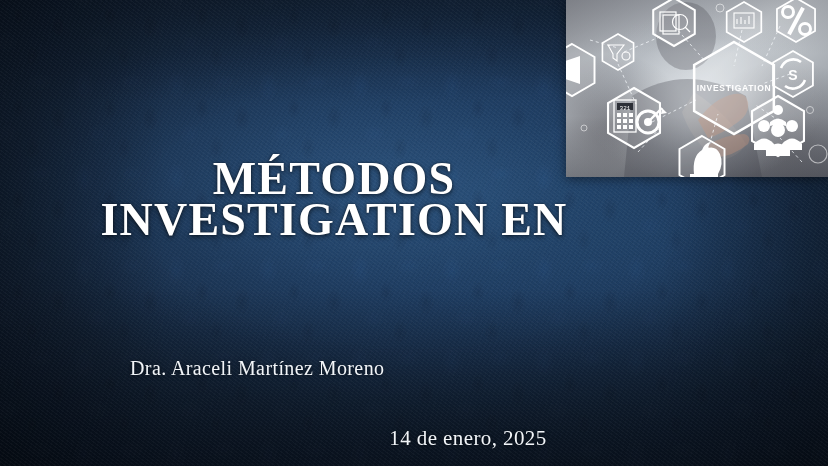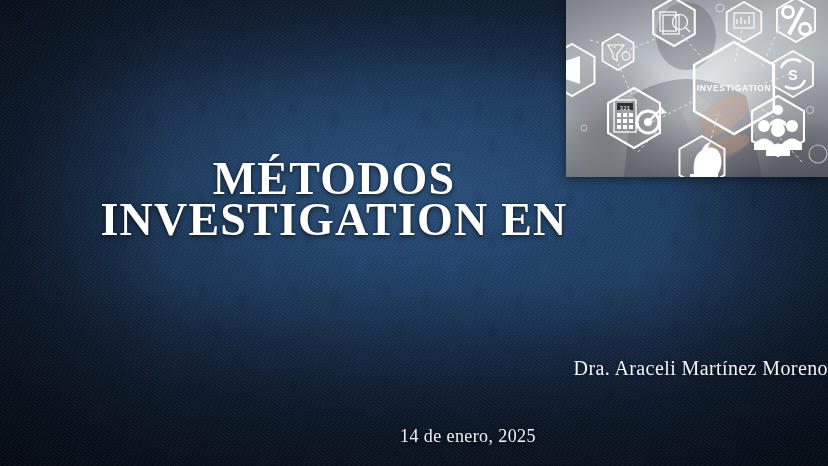--- a/index.html
+++ b/index.html
@@ -99,41 +99,41 @@
     letter-spacing: 1.2px;
     text-shadow: 0 2px 5px rgba(0,0,0,0.55), 0 0 2px rgba(0,0,0,0.5);
     white-space: nowrap;
   }
 
   .author {
     position: absolute;
     left: 0;
     top: 357px;
     width: 828px;
-    text-align: right;
+    text-align: left;
     padding-left: 130px;
     box-sizing: border-box;
     color: #f2f5f8;
     font-family: "Liberation Serif", "DejaVu Serif", serif;
     font-size: 20px;
     letter-spacing: 0.4px;
     text-shadow: 0 1px 4px rgba(0,0,0,0.55);
   }
 
   .date {
     position: absolute;
     left: 0;
     top: 426px;
     width: 828px;
     text-align: center;
     padding-left: 108px;
     box-sizing: border-box;
     color: #f2f5f8;
     font-family: "Liberation Serif", "DejaVu Serif", serif;
-    font-size: 18px;
+    font-size: 21px;
     letter-spacing: 0.4px;
     text-shadow: 0 1px 4px rgba(0,0,0,0.55);
   }
 
   
   .picture {
     position: absolute;
     left: 566px;
     top: 0px;
     width: 262px;

